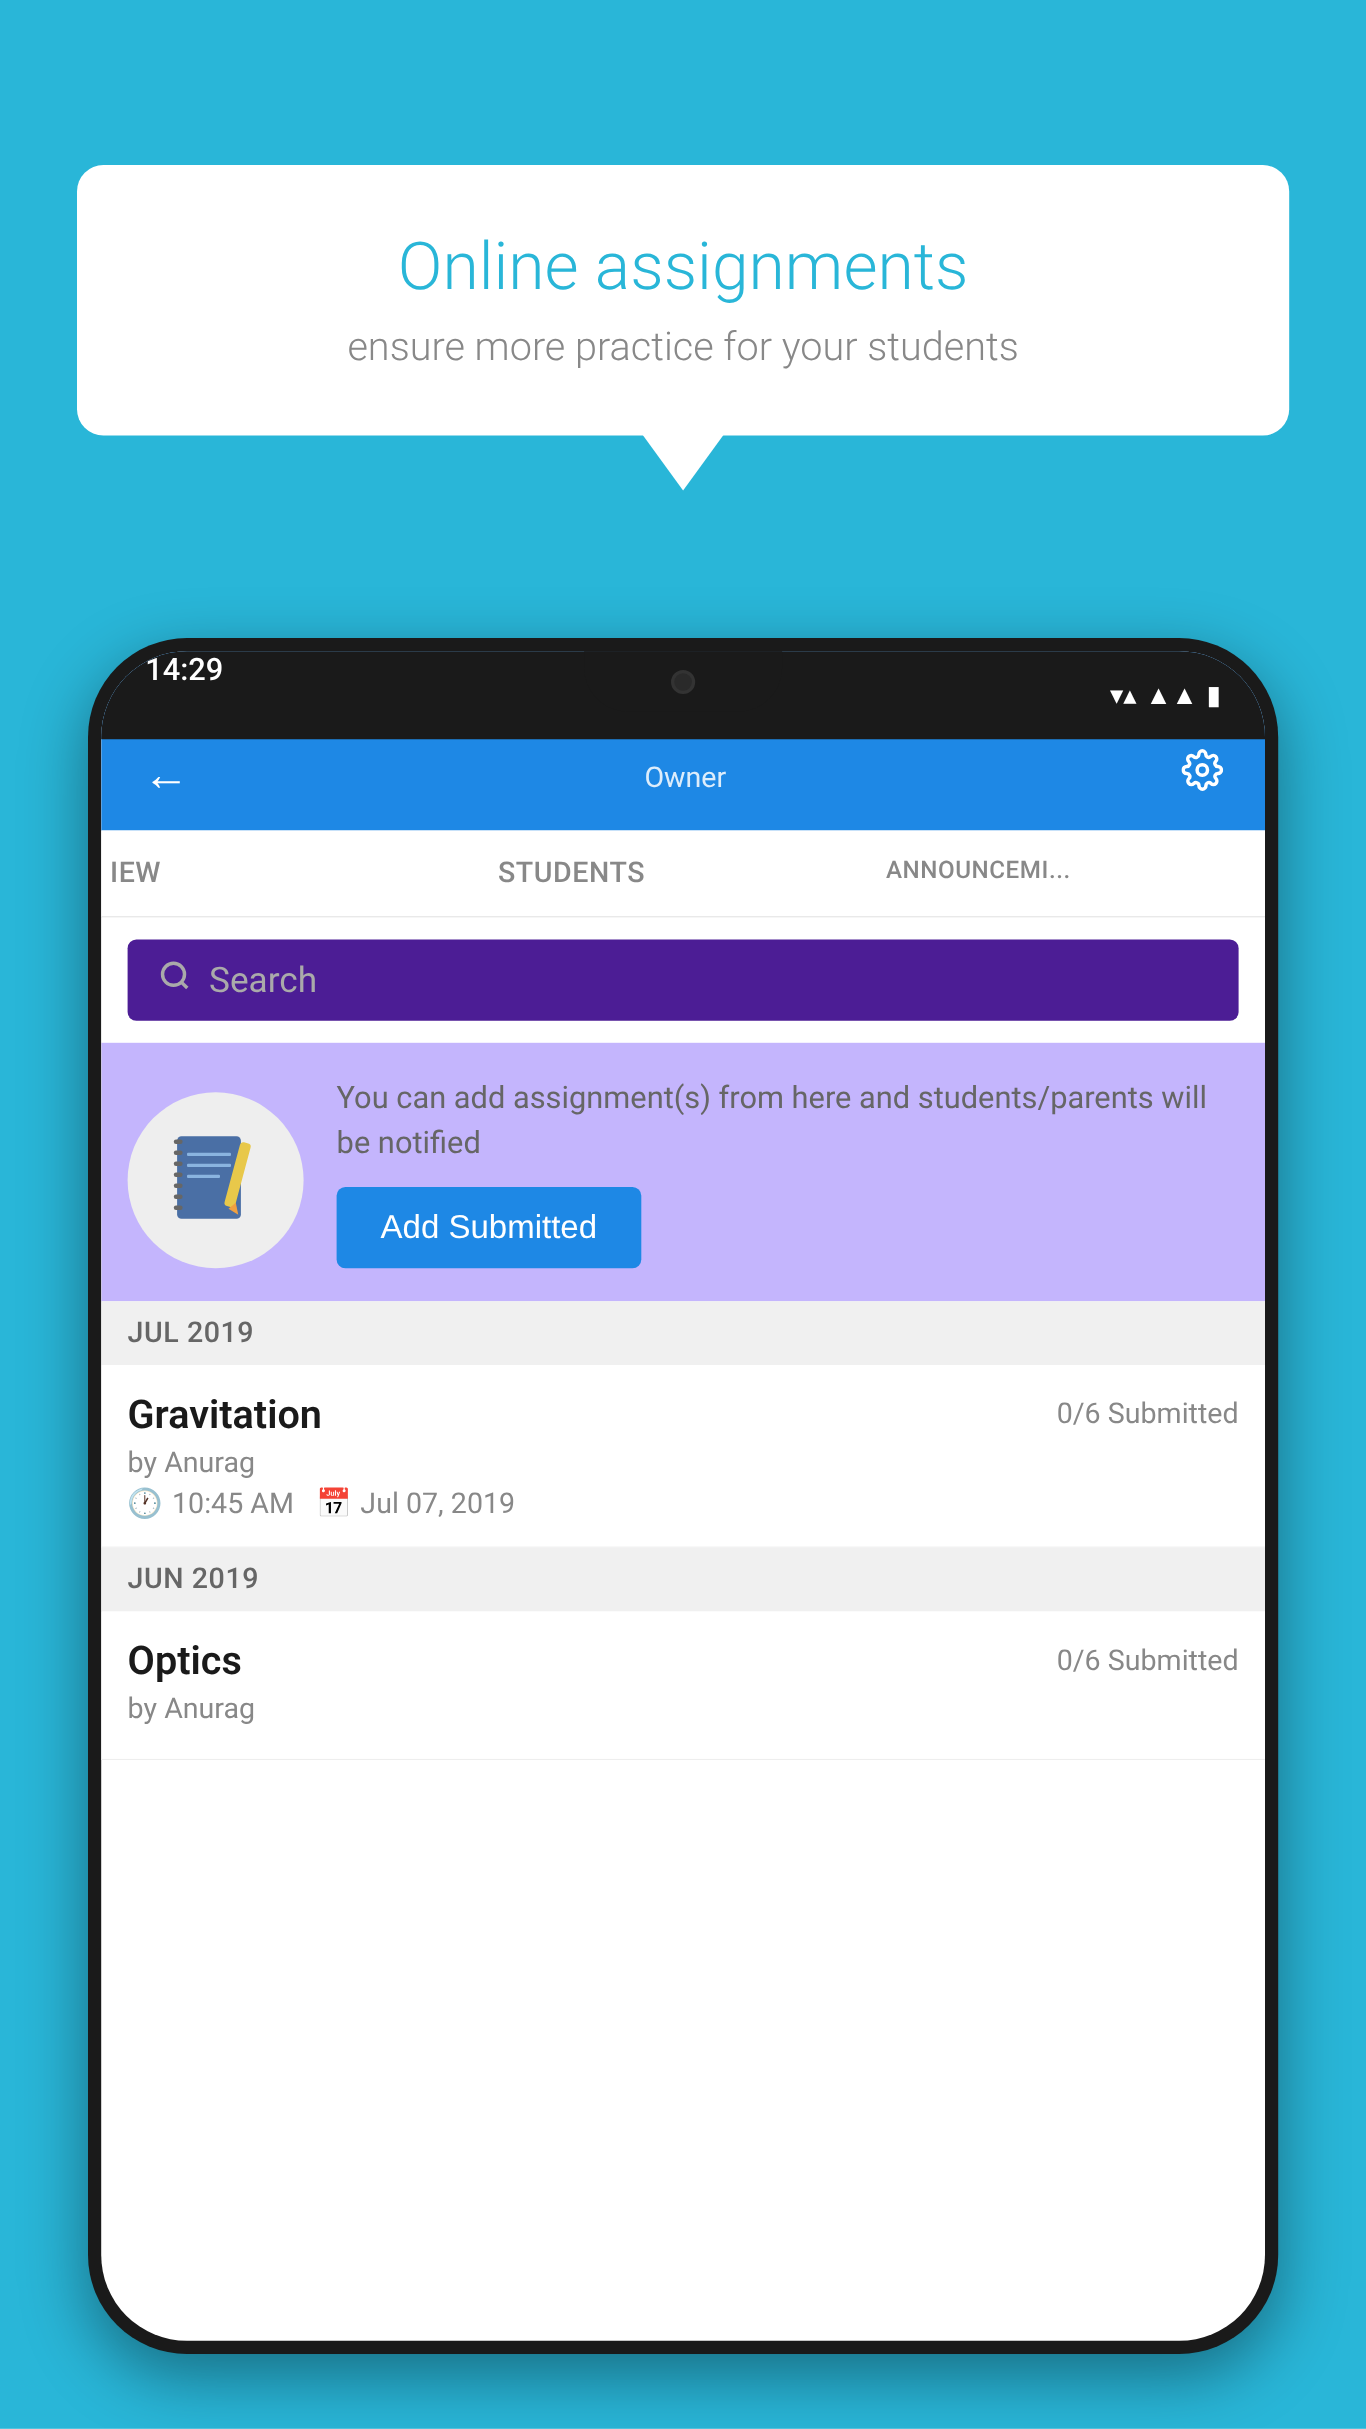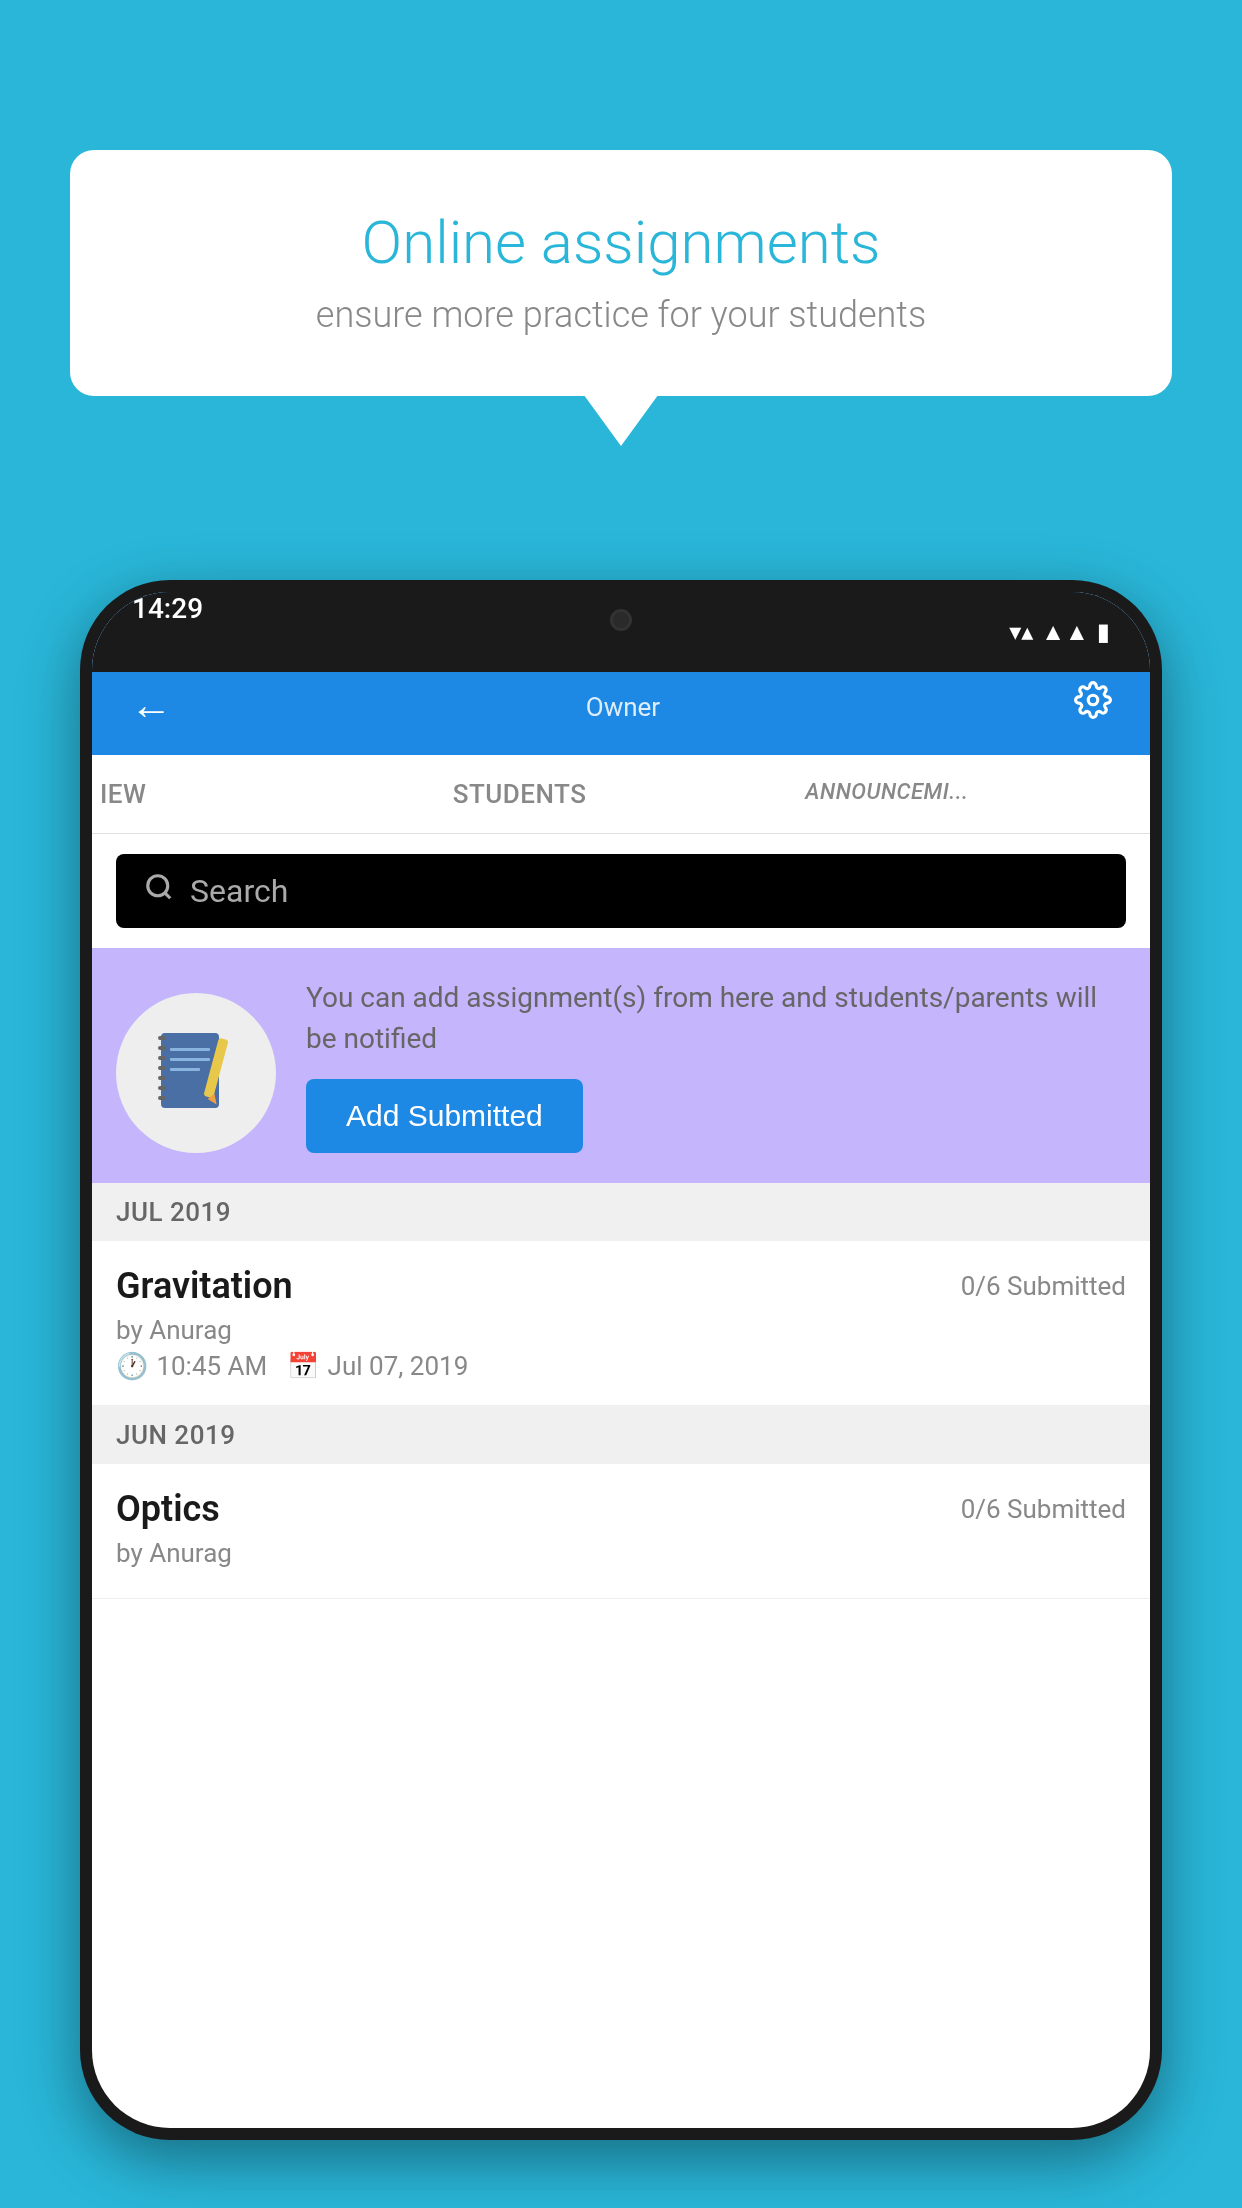--- a/index.html
+++ b/index.html
@@ -223,21 +223,21 @@
     }
 
     
     .search-container {
       padding: 20px 24px;
       background: white;
       flex-shrink: 0;
     }
 
     .search-bar {
-      background: #000000;
+      background: #4c1d95;
       border-radius: 8px;
       padding: 18px 28px;
       display: flex;
       align-items: center;
       gap: 16px;
     }
 
     .search-icon-wrap {
       color: #aaa;
       font-size: 32px;
@@ -390,21 +390,21 @@
           <svg width="38" height="38" viewBox="0 0 24 24" fill="none" stroke="white" stroke-width="2" stroke-linecap="round" stroke-linejoin="round">
             <circle cx="12" cy="12" r="3"></circle>
             <path d="M19.4 15a1.65 1.65 0 0 0 .33 1.82l.06.06a2 2 0 0 1-2.83 2.83l-.06-.06a1.65 1.65 0 0 0-1.82-.33 1.65 1.65 0 0 0-1 1.51V21a2 2 0 0 1-4 0v-.09A1.65 1.65 0 0 0 9 19.4a1.65 1.65 0 0 0-1.82.33l-.06.06a2 2 0 0 1-2.83-2.83l.06-.06A1.65 1.65 0 0 0 4.68 15a1.65 1.65 0 0 0-1.51-1H3a2 2 0 0 1 0-4h.09A1.65 1.65 0 0 0 4.6 9a1.65 1.65 0 0 0-.33-1.82l-.06-.06a2 2 0 0 1 2.83-2.83l.06.06A1.65 1.65 0 0 0 9 4.68a1.65 1.65 0 0 0 1-1.51V3a2 2 0 0 1 4 0v.09a1.65 1.65 0 0 0 1 1.51 1.65 1.65 0 0 0 1.82-.33l.06-.06a2 2 0 0 1 2.83 2.83l-.06.06A1.65 1.65 0 0 0 19.4 9a1.65 1.65 0 0 0 1.51 1H21a2 2 0 0 1 0 4h-.09a1.65 1.65 0 0 0-1.51 1z"></path>
           </svg>
         </div>
       </div>
 
       <div class="tabs-bar">
         <div class="tab-item">IEW</div>
         <div class="tab-item">STUDENTS</div>
-        <div class="tab-item" style="font-size:22px;font-style:italic;">ANNOUNCEMI...</div>
+        <div class="tab-item" style="font-size:22px;">ANNOUNCEMI...</div>
       </div>
 
       <div class="content-area">
 
         <div class="search-container">
           <div class="search-bar">
             <span class="search-icon-wrap">
               <svg width="30" height="30" viewBox="0 0 24 24" fill="none" stroke="#aaa" stroke-width="2.5">
                 <circle cx="11" cy="11" r="8"></circle>
                 <line x1="21" y1="21" x2="16.65" y2="16.65"></line>

